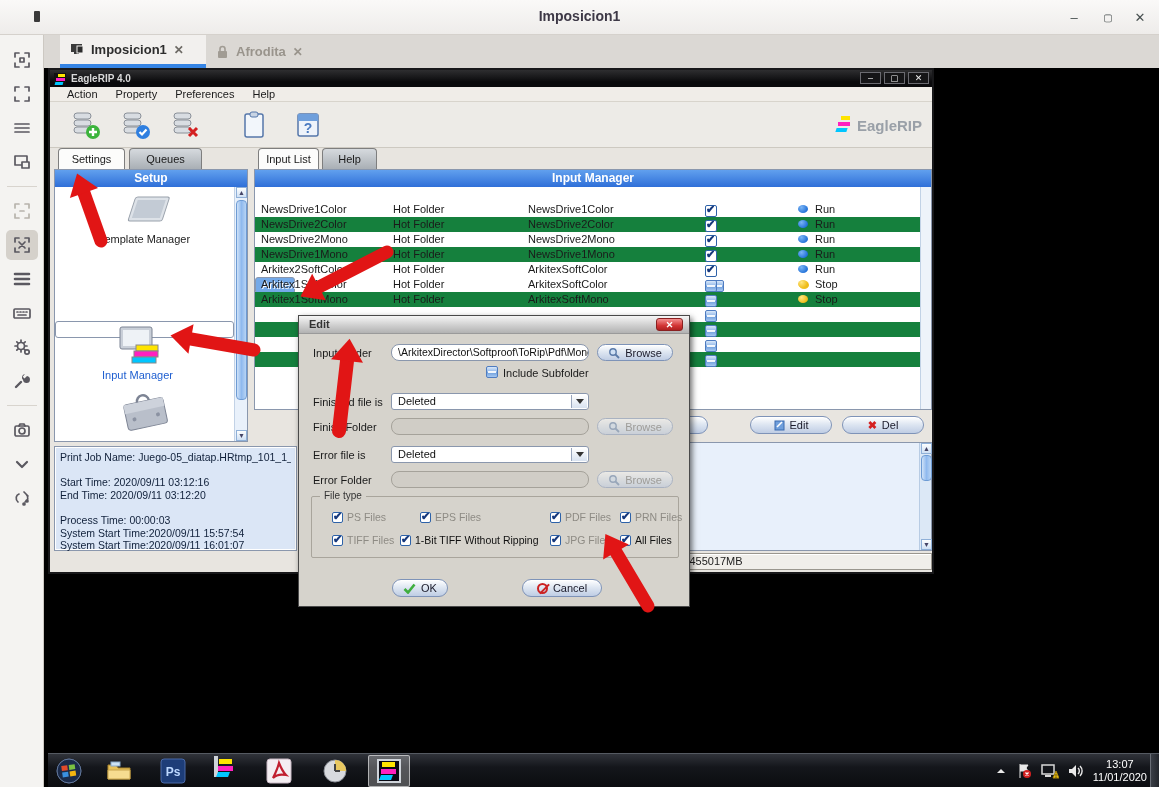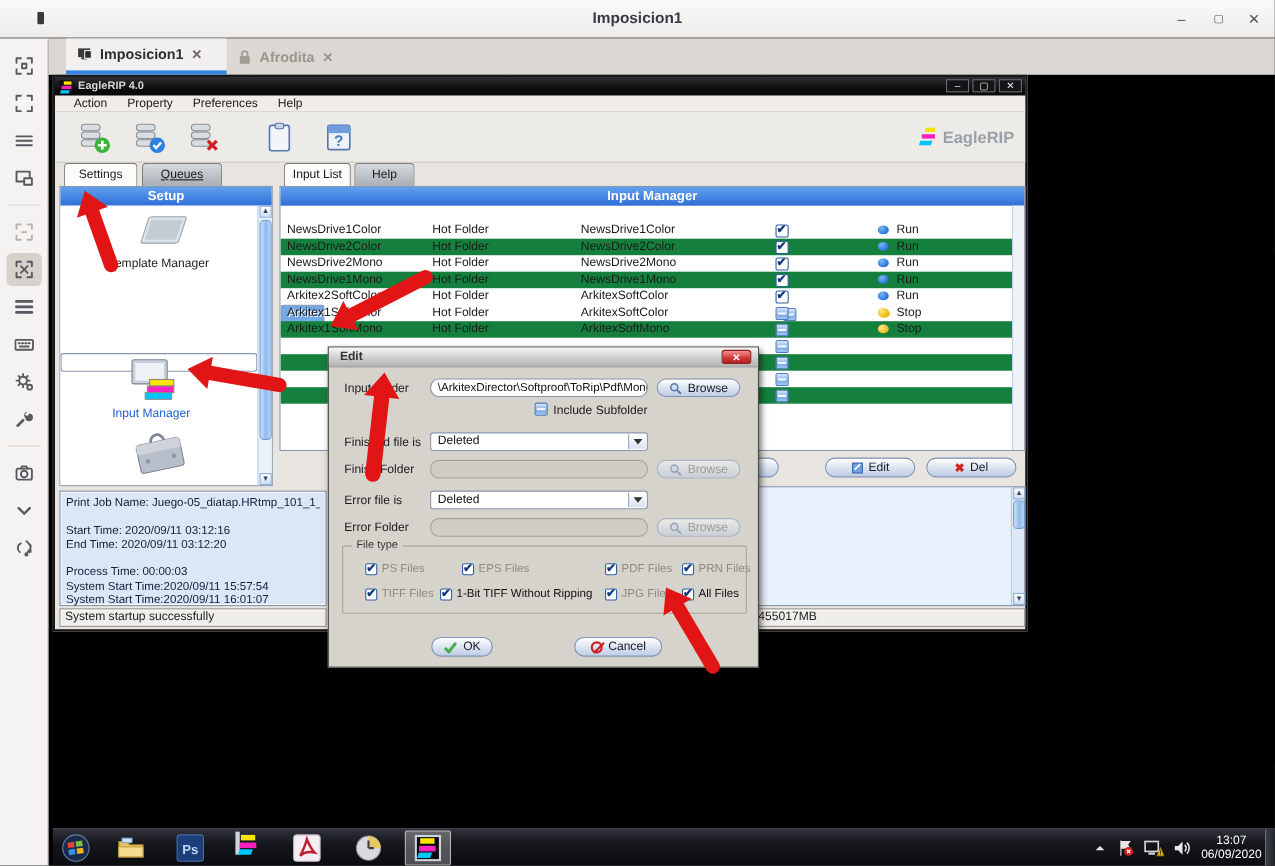--- a/index.html
+++ b/index.html
@@ -58,21 +58,21 @@
   .brand-logo i { position:absolute; display:block; }
   .brand-logo .b1 { left:6px; top:0; width:9px; height:4px; background:#ffe400; }
   .brand-logo .b2 { left:3px; top:6px; width:12px; height:4px; background:#ff20c0; }
   .brand-logo .b3 { left:1px; top:12px; width:11px; height:4px; background:#00c6ff; transform:skewX(-18deg); }
   .brand-text { font-size:15px; font-weight:bold; color:#9aa0a8; }
 
   .xp-tab { position:absolute; top:78px; height:21px; border:1px solid #7e7e7e; border-bottom:none; border-radius:4px 4px 0 0;
     font-size:11px; color:#1a1a1a; text-align:center; line-height:20px; background:linear-gradient(#d6dade,#a9afb5); z-index:3; }
   .xp-tab.active { background:#fcfcfb; z-index:4; }
   .tab-settings { left:8px;  width:67px; }
-  .tab-queues   { left:79px; width:73px;text-decoration:underline; }
+  .tab-queues   { left:79px; width:73px; }
   .tab-inputlist{ left:208px; width:61px; }
   .tab-help     { left:272px; width:55px; }
 
   .blue-head { background:linear-gradient(#61a0ee,#2f6fd8); color:#fff; font-size:12px; font-weight:bold; text-align:center; line-height:17px; }
 
   
   .setup-panel { position:absolute; left:4px; top:99px; width:194px; height:273px; border:1px solid #8a97ad; background:#fff; }
   .setup-head { position:absolute; left:0; top:0; right:0; height:17px; }
   .setup-body { position:absolute; left:0; top:17px; right:13px; bottom:0; background:#fff; overflow:hidden; }
   .setup-item { position:absolute; left:0; width:100%; text-align:center; }
@@ -462,21 +462,20 @@
       <div class="job-panel" id="job-panel">
           <div class="job-line">Print Job Name: Juego-05_diatap.HRtmp_101_1_</div>
           <div class="job-line">&nbsp;</div>
           <div class="job-line">Start Time: 2020/09/11 03:12:16</div>
           <div class="job-line">End Time: 2020/09/11 03:12:20</div>
           <div class="job-line">&nbsp;</div>
           <div class="job-line">Process Time: 00:00:03</div>
           <div class="job-line">System Start Time:2020/09/11 15:57:54</div>
           <div class="job-line">System Start Time:2020/09/11 16:01:07</div>
         </div>
-      <div class="statusbar sb-left">System startup successfully</div>
     </div>
 
     <div class="dialog">
       <div class="dlg-title">Edit</div>
       <div class="dlg-close">✕</div>
 
       <span class="dlg-label" style="left:14px; top:31px">Input Folder</span>
       <div class="txt" style="left:92px; top:28px; width:198px">\ArkitexDirector\Softproof\ToRip\Pdf\Mono</div>
       <div class="pill-btn browse" style="top:28px">
           <svg width="12" height="12">
@@ -623,21 +622,21 @@
             <rect x="4" y="12" width="6" height="2" fill="#d8d8d8"></rect>
             <path d="M12 15 L15 8 L18 15 Z" fill="#f2c410" stroke="#a88408"></path>
             <text x="15" y="14.5" text-anchor="middle" font-size="6" font-weight="bold" fill="#222">!</text>
           </svg>
         <svg width="16" height="14">
             <path d="M1 5 H4 L8 1 V13 L4 9 H1 Z" fill="#e8e8e8"></path>
             <path d="M10 4 A4 4 0 0 1 10 10 M12 2 A7 7 0 0 1 12 12" fill="none" stroke="#e8e8e8" stroke-width="1.4"></path>
           </svg>
         <span class="clock">
           <div>13:07</div>
-          <div>06/09/2020</div>
+          <div>11/01/2020</div>
         </span>
       </div>
       <span class="show-desktop"></span>
     </div>
   </div>
 
   <svg class="arrows" id="arrows">
       <line x1="101" y1="241" x2="84" y2="193" stroke="#e11515" stroke-width="13" stroke-linecap="round"></line>
       <polygon points="77.05597944131245,173.39335371664689 98.09227701616005,188.00898522344332 69.90772298383995,197.99101477655668" fill="#e11515"></polygon>
       <line x1="387" y1="252" x2="319" y2="287" stroke="#e11515" stroke-width="13" stroke-linecap="round"></line>

